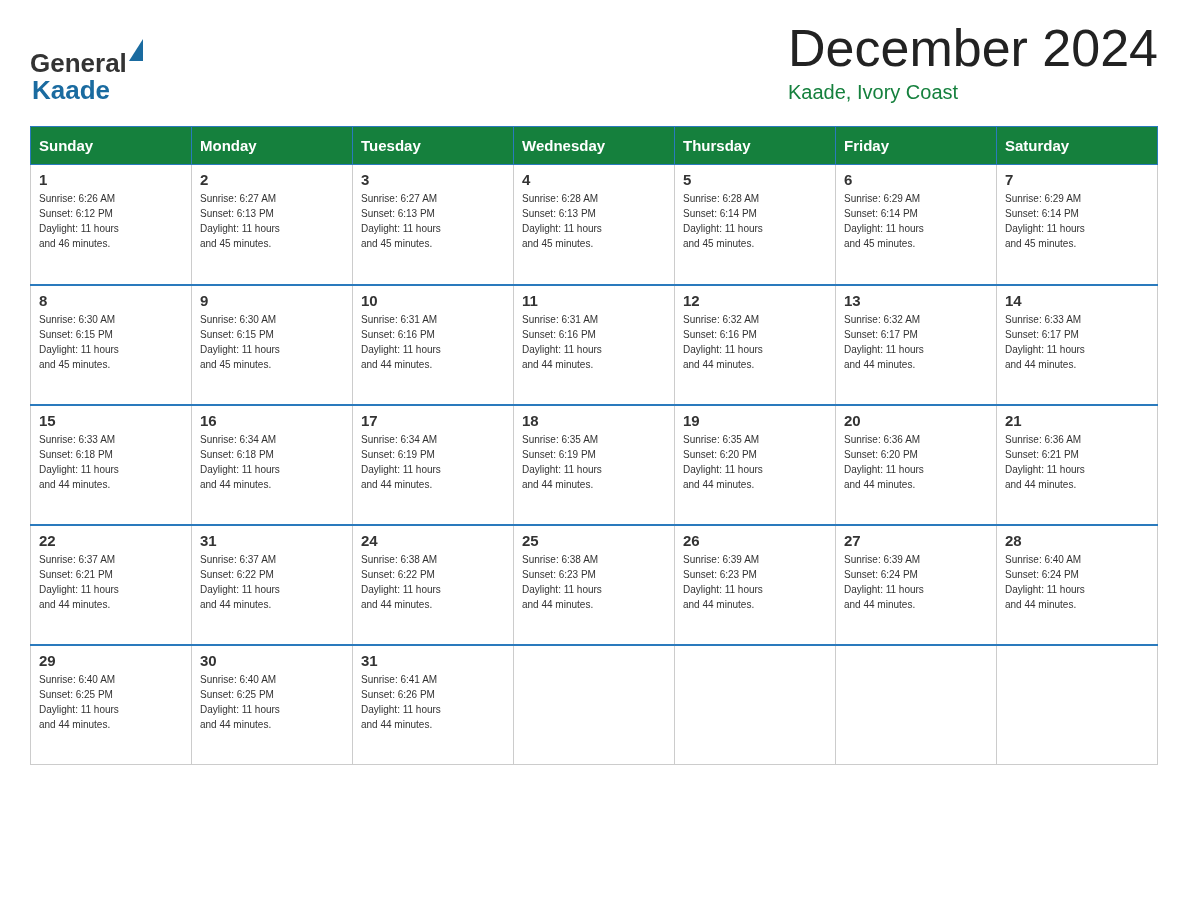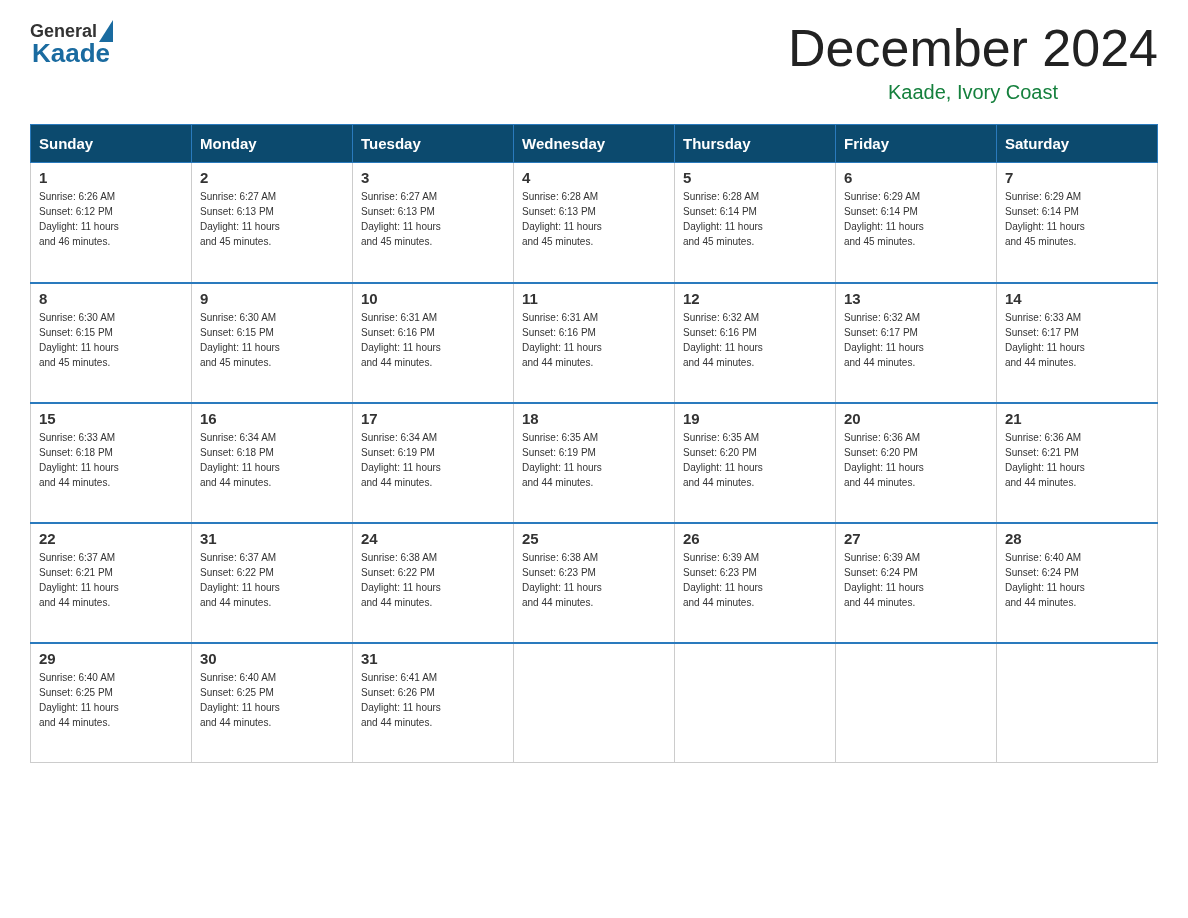--- a/index.html
+++ b/index.html
@@ -15,62 +15,63 @@
       justify-content: space-between;
       align-items: flex-start;
       margin-bottom: 20px;
     }
     .logo {
       display: flex;
       align-items: center;
       gap: 4px;
     }
     .logo-text-general {
-      font-size: 18px;
+      font-size: 26px;
       font-weight: bold;
       color: #333;
+      margin-top: 28px;
     }
     .logo-triangle {
       width: 0;
       height: 0;
       border-left: 14px solid transparent;
       border-bottom: 22px solid #1a6ba0;
       display: inline-block;
       margin-left: 2px;
       vertical-align: middle;
     }
     .logo-blue {
       font-size: 26px;
       font-weight: bold;
       color: #1a6ba0;
       display: block;
       margin-top: -4px;
       margin-left: 2px;
     }
     .title-block {
-      text-align: center;
+      text-align: left;
     }
     .month-title {
       font-size: 52px;
       font-weight: normal;
       color: #222;
       line-height: 1.1;
     }
     .location {
       font-size: 20px;
       color: #15803d;
       margin-top: 4px;
     }
     table {
       width: 100%;
       border-collapse: collapse;
       table-layout: fixed;
     }
     thead tr {
-      background-color: #0c4a6e;
+      background-color: #15803d;
     }
     thead th {
       color: #fff;
       font-size: 15px;
       font-weight: 600;
       padding: 10px 8px;
       text-align: left;
       border: 1px solid #2a7abd;
     }
     tbody td {

